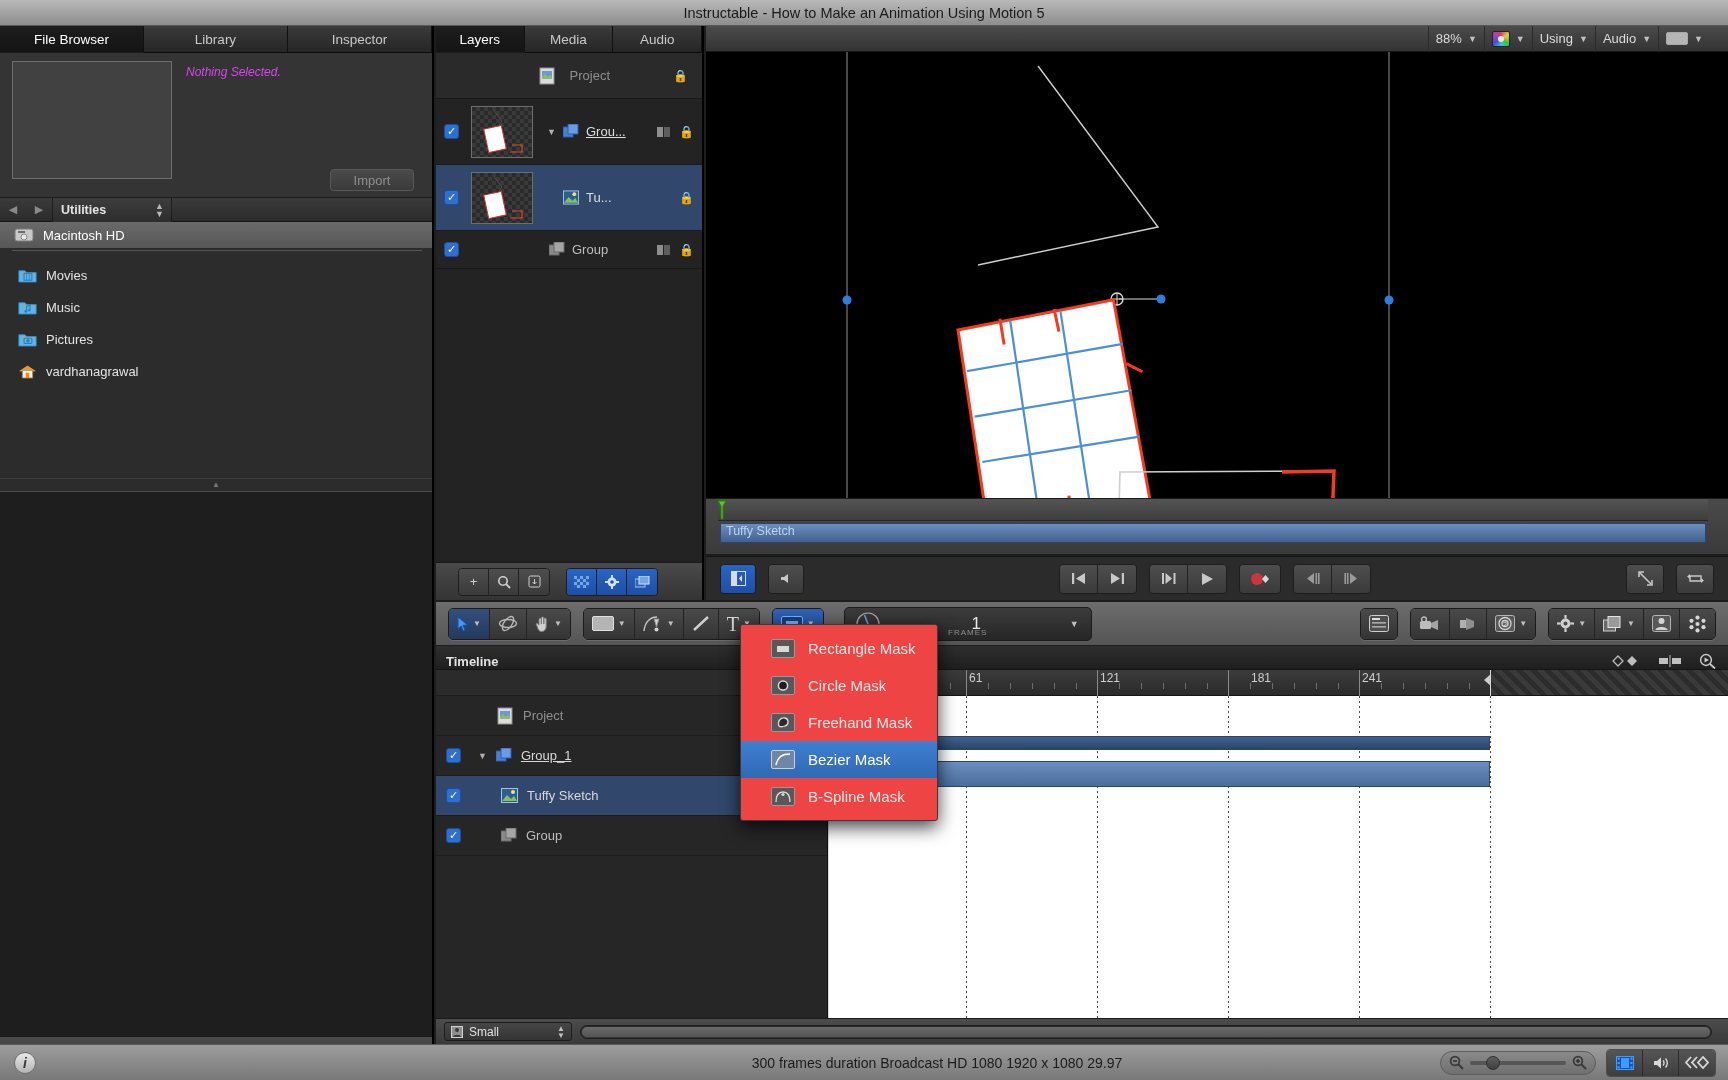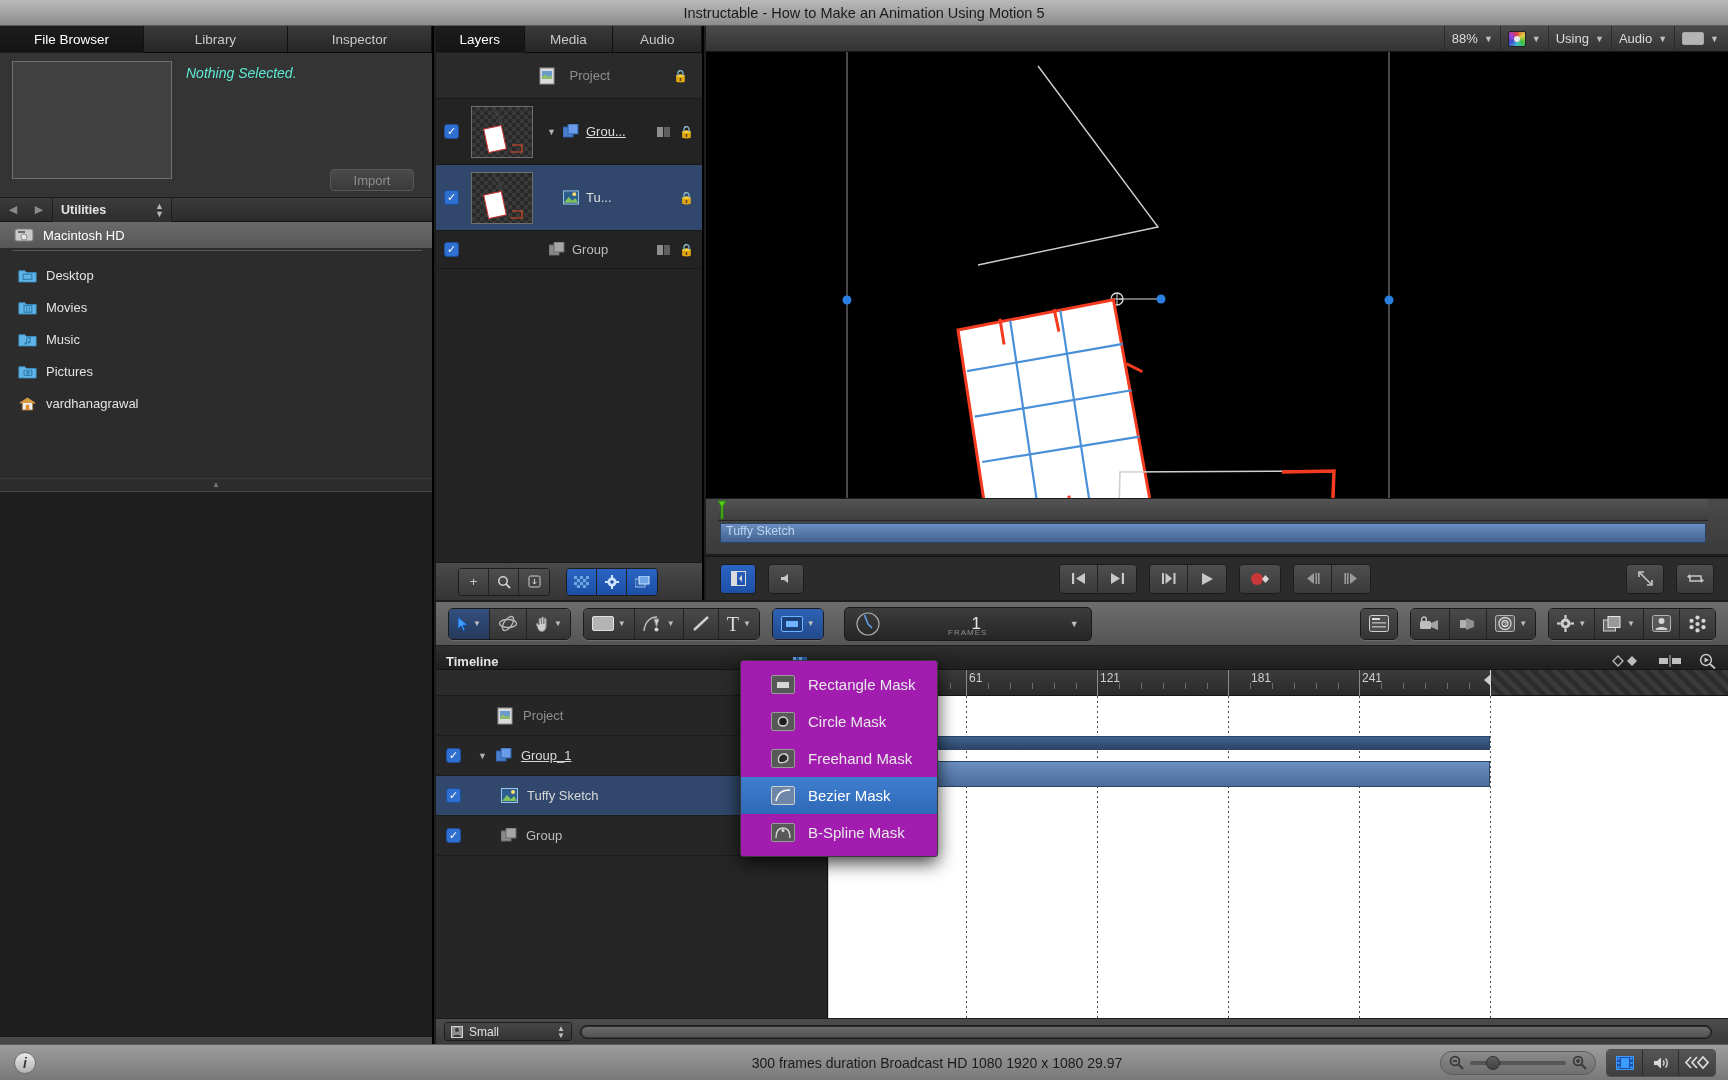--- a/index.html
+++ b/index.html
@@ -23,21 +23,21 @@
   .tab.active{ background:linear-gradient(to bottom,#1d1d1d,#141414);
     color:#ffffff; border-bottom:1px solid #1d1d1d; }
 
   
   .leftpanel{ position:absolute; left:0; top:26px; width:434px; height:1054px;
     background:#2c2c2c; border-right:2px solid #000; }
   .fb-top{ height:145px; background:#343434; display:flex; padding:8px 10px 0 12px;
     border-bottom:1px solid #1b1b1b;}
   .preview-box{ width:160px; height:118px; background:#414141; border:1px solid #6e6e6e; }
   .fb-right{ flex:1; position:relative; padding-left:14px; }
-  .nothing-sel{ font-style:italic; font-size:14px; color:#5eead4; padding-top:4px; }
+  .nothing-sel{ font-style:italic; font-size:12px; color:#d946ef; padding-top:4px; }
   .import-btn{ position:absolute; right:8px; bottom:6px; width:84px; height:22px;
     border-radius:4px; background:linear-gradient(to bottom,#4a4a4a,#3a3a3a);
     border:1px solid #585858; color:#8e8e8e; font-size:13px;
     display:flex; align-items:center; justify-content:center; }
 
   .pathbar{ height:24px; background:linear-gradient(to bottom,#3b3b3b,#2b2b2b);
     border-bottom:1px solid #161616; display:flex; align-items:center; }
   .navarrow{ width:26px; height:24px; display:flex; align-items:center; justify-content:center;
     font-size:11px; color:#8a8a8a; }
   .pathpop{ width:120px; height:24px; display:flex; align-items:center;
@@ -93,21 +93,21 @@
   .licon{ width:16px; height:15px; margin-left:4px; }
   .lockwrap{ margin-left:auto; display:flex; align-items:center; gap:8px; color:#9c9c9c; font-size:12px; }
   .layers-bottom{ position:absolute; bottom:0; left:0; right:0; height:38px;
     background:linear-gradient(to bottom,#4a4a4a,#343434); border-top:1px solid #191919;
     display:flex; align-items:center; gap:16px; padding-left:22px; }
 
   
   .canvaswrap{ position:absolute; left:706px; top:26px; right:0; height:574px; background:#1c1c1c; }
   .canvas-toolbar{ height:26px; background:linear-gradient(to bottom,#4b4b4b,#333);
     border-bottom:1px solid #161616; display:flex; align-items:center;
-    justify-content:flex-end; padding-right:2px; gap:0; font-size:13px; color:#dcdcdc; }
+    justify-content:flex-end; padding-right:18px; gap:0; font-size:13px; color:#dcdcdc; }
   .ctb{ display:flex; align-items:center; height:26px; padding:0 7px; gap:6px;
     border-left:1px solid #2a2a2a; }
   .caret{ font-size:9px; color:#c0c0c0; }
   .canvas{ position:absolute; top:26px; left:0; right:0; height:473px; background:#000; overflow:hidden; }
   .mini-tl{ position:absolute; bottom:46px; left:0; right:0; height:56px;
     background:linear-gradient(to bottom,#4a4a4a,#3a3a3a); border-top:1px solid #1b1b1b; }
   .mini-ruler{ position:absolute; top:0; left:12px; right:20px; height:22px;
     background:linear-gradient(to bottom,#545454,#3e3e3e); border-bottom:1px solid #262626; }
   .mini-clip{ position:absolute; top:24px; left:14px; right:22px; height:20px;
     background:linear-gradient(to bottom,#6b8ec0,#41628f); border:1px solid #2c4straight;
@@ -187,22 +187,22 @@
   .sl-track{ width:96px; height:4px; border-radius:2px; background:#565656; position:relative; }
   .sl-knob{ position:absolute; top:-5px; left:16px; width:14px; height:14px; border-radius:50%;
     background:linear-gradient(to bottom,#5f5f5f,#3f3f3f); border:1px solid #2e2e2e; }
   .sbgrp{ display:flex; border:1px solid #4c4c4c; border-radius:4px; overflow:hidden; }
   .sbbtn{ width:36px; height:26px; display:flex; align-items:center; justify-content:center;
     background:linear-gradient(to bottom,#555,#3e3e3e); border-right:1px solid #2c2c2c; color:#d6d6d6; }
   .sbbtn:last-child{border-right:none;}
   .sbbtn.on{ color:#3d9bff; }
 
   
-  .menu{ position:absolute; left:740px; top:660px; width:198px; z-index:50;
-    background:#a21caf; border:1px solid #3a3a3a; border-radius:3px;
+  .menu{ position:absolute; left:740px; top:624px; width:198px; z-index:50;
+    background:#ef4444; border:1px solid #3a3a3a; border-radius:3px;
     box-shadow:0 6px 18px rgba(0,0,0,.75); padding:5px 0; }
   .mitem{ height:37px; display:flex; align-items:center; gap:13px; padding-left:30px;
     font-size:15px; color:#e8e8e8; }
   .mitem.sel{ background:linear-gradient(to bottom,#3f7fd0,#2f69b6); color:#fff; }
   .micon{ width:24px; height:19px; border:1px solid #9a9a9a; border-radius:2px;
     background:#585858; display:flex; align-items:center; justify-content:center; flex:0 0 auto; }
 
   svg{ display:block; }
   .folder{ width:19px; height:15px; flex:0 0 auto; }
 </style>
@@ -243,27 +243,20 @@
       <svg width="20" height="16" viewBox="0 0 20 16">
         <rect x="1" y="2" width="18" height="12" rx="2" fill="#c9c9c9" stroke="#7a7a7a"></rect>
         <rect x="4" y="4" width="7" height="2" fill="#6d6d6d"></rect>
         <circle cx="10" cy="10" r="3" fill="#e6e6e6" stroke="#8a8a8a"></circle>
       </svg>
       <span class="lbl">Macintosh HD</span>
     </div>
     <div class="sep"></div>
 
     <div class="filelist">
-      <div class="filerow">
-        <svg class="folder" viewBox="0 0 22 17">
-          <path d="M1 3h7l2 2h11v11H1z" fill="#5fb4e8" stroke="#3e8cc0"></path>
-          <rect x="6" y="7" width="10" height="6" fill="none" stroke="#2f7fb5" stroke-width="1.4"></rect>
-        </svg>
-        <span>Desktop</span>
-      </div>
       <div class="filerow">
         <svg class="folder" viewBox="0 0 22 17">
           <path d="M1 3h7l2 2h11v11H1z" fill="#5fb4e8" stroke="#3e8cc0"></path>
           <rect x="7" y="6" width="9" height="8" fill="none" stroke="#2f7fb5" stroke-width="1.3"></rect>
           <line x1="10" y1="6" x2="10" y2="14" stroke="#2f7fb5"></line>
           <line x1="13" y1="6" x2="13" y2="14" stroke="#2f7fb5"></line>
         </svg>
         <span>Movies</span>
       </div>
       <div class="filerow">

